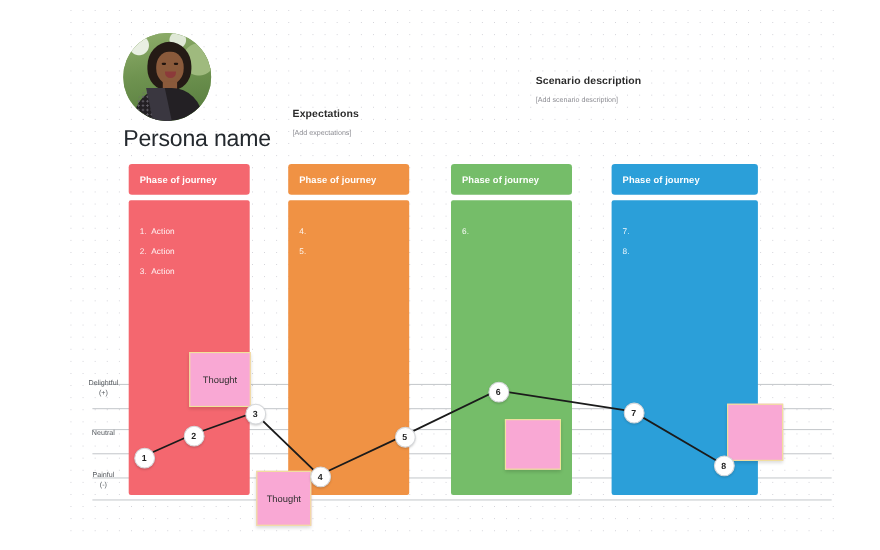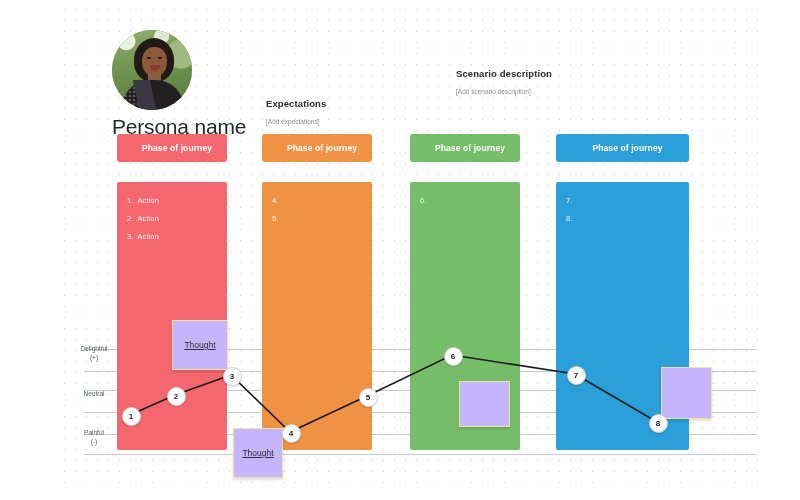--- a/index.html
+++ b/index.html
@@ -48,33 +48,33 @@
 
   #persona-name{
     position:absolute;left:112px;top:115px;
     font-size:21px;font-weight:normal;color:#24292e;letter-spacing:-.2px;
   }
 
   .meta-block{position:absolute;}
   .meta-title{font-size:9.5px;font-weight:bold;color:#2b2b2b;letter-spacing:.1px;}
   .meta-sub{font-size:6.5px;color:#8d8d93;margin-top:9px;}
   #expectations{left:266px;top:68px;margin-top:30px;}
-  #scenario{left:456px;top:68px;}
+  #scenario{left:487px;top:68px;}
 
   
   .phase-head{
-    position:absolute;top:134px;height:28px;border-radius:3px;
-    display:flex;align-items:center;justify-content:center;
+    position:absolute;top:149px;height:28px;border-radius:3px;
+    display:flex;align-items:center;
   }
   .phase-head span{
     font-size:8.5px;font-weight:bold;color:#ffffff;padding-left:10px;letter-spacing:.1px;
   }
   .phase-body{
     position:absolute;top:182px;height:268px;border-radius:2px;
-    padding-top:5px;box-sizing:border-box;
+    padding-top:15px;box-sizing:border-box;
   }
   .action{
     font-size:7.5px;color:#ffffff;opacity:.92;padding-left:10px;margin-top:9px;
     letter-spacing:.1px;
   }
   .action .num{margin-right:4px;}
 
   
   #gridlines{position:absolute;left:84px;top:0;width:672px;height:500px;}
   .gline{position:absolute;left:0;width:672px;height:1px;background:#9aa0a6;opacity:.55;}
@@ -93,25 +93,24 @@
   .pt{
     position:absolute;width:17px;height:17px;border-radius:50%;
     background:#ffffff;border:1px solid #d6d8db;
     display:flex;align-items:center;justify-content:center;
     font-size:8px;font-weight:bold;color:#222;
     box-shadow:0 1px 2px rgba(0,0,0,.18);
   }
 
   
   .sticky{
-    position:absolute;background:#c4b5fd;border:1px solid #f0e49a;
+    position:absolute;background:#f9a8d4;border:1px solid #f0e49a;
     display:flex;align-items:center;justify-content:center;
     font-size:8.5px;color:#2e2e2e;
     box-shadow:0 2px 3px rgba(0,0,0,.14);
-    text-decoration:underline;
   }
 </style>
 </head>
 <body>
 
 <div id="canvas"></div>
 <div id="bleed-left"></div>
 <div id="bleed-right"></div>
 <div id="bleed-bottom"></div>
 

